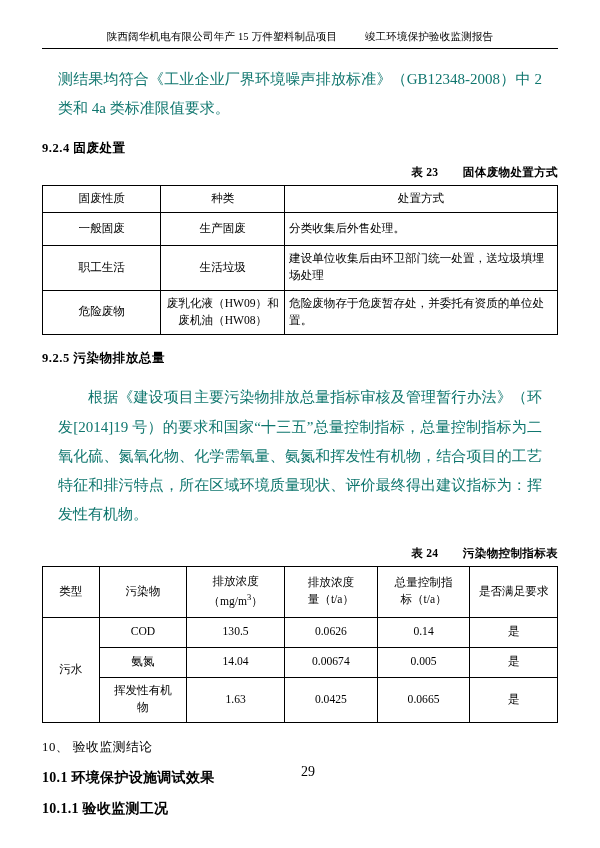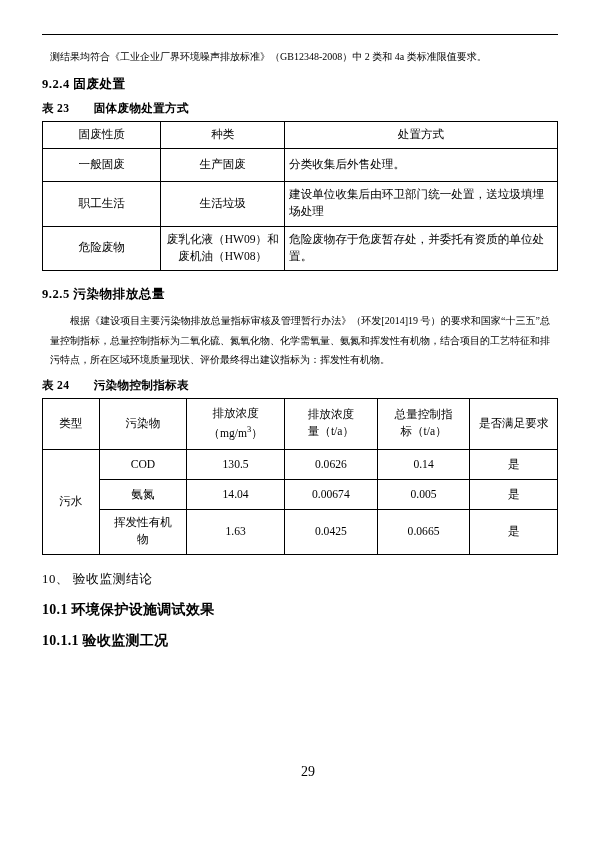--- a/index.html
+++ b/index.html
@@ -29,25 +29,25 @@
   .header .sp {
     display: inline-block;
     width: 22px;
   }
   .header-rule {
     border-bottom: 1.3px solid #000;
     margin-top: 4px;
     margin-bottom: 12px;
   }
   .para {
-    font-size: 10px;
+    font-size: 15px;
     line-height: 1.95;
-    color: #000000;
+    color: #0f766e;
     text-align: justify;
-    margin: 8px;
+    margin: 16px;
   }
   .indent {
     text-indent: 2em;
   }
   .h3 {
     font-size: 12.6px;
     font-weight: bold;
     margin: 9px 0 6px 0;
     letter-spacing: 0.5px;
   }
@@ -59,21 +59,21 @@
   }
   .h2b {
     font-size: 14px;
     font-weight: bold;
     margin: 13px 0 8px 0;
     letter-spacing: 0.3px;
   }
   .tbl-cap {
     font-size: 11.6px;
     font-weight: bold;
-    text-align: left;
+    text-align: right;
     margin: 8px 0 5px 0;
     letter-spacing: 0.3px;
   }
   .tbl-cap .gap {
     display: inline-block;
     width: 18px;
   }
   table {
     border-collapse: collapse;
     width: 100%;
@@ -112,20 +112,25 @@
     font-size: 14px;
     color: #000;
   }
   .spacer6 { height: 6px; }
 </style>
 </head>
 <body>
 
 <div class="page">
 
+  <div class="header">
+    <span>陕西阔华机电有限公司年产 15 万件塑料制品项目</span>
+    <span class="sp"></span>
+    <span>竣工环境保护验收监测报告</span>
+  </div>
   <div class="header-rule"></div>
 
   <p class="para">测结果均符合《工业企业厂界环境噪声排放标准》（GB12348-2008）中 2 类和 4a 类标准限值要求。</p>
 
   <div class="h3">9.2.4  固废处置</div>
 
   <div class="tbl-cap">
     <span>表 23</span>
     <span class="gap"></span>
     <span>固体废物处置方式</span>

